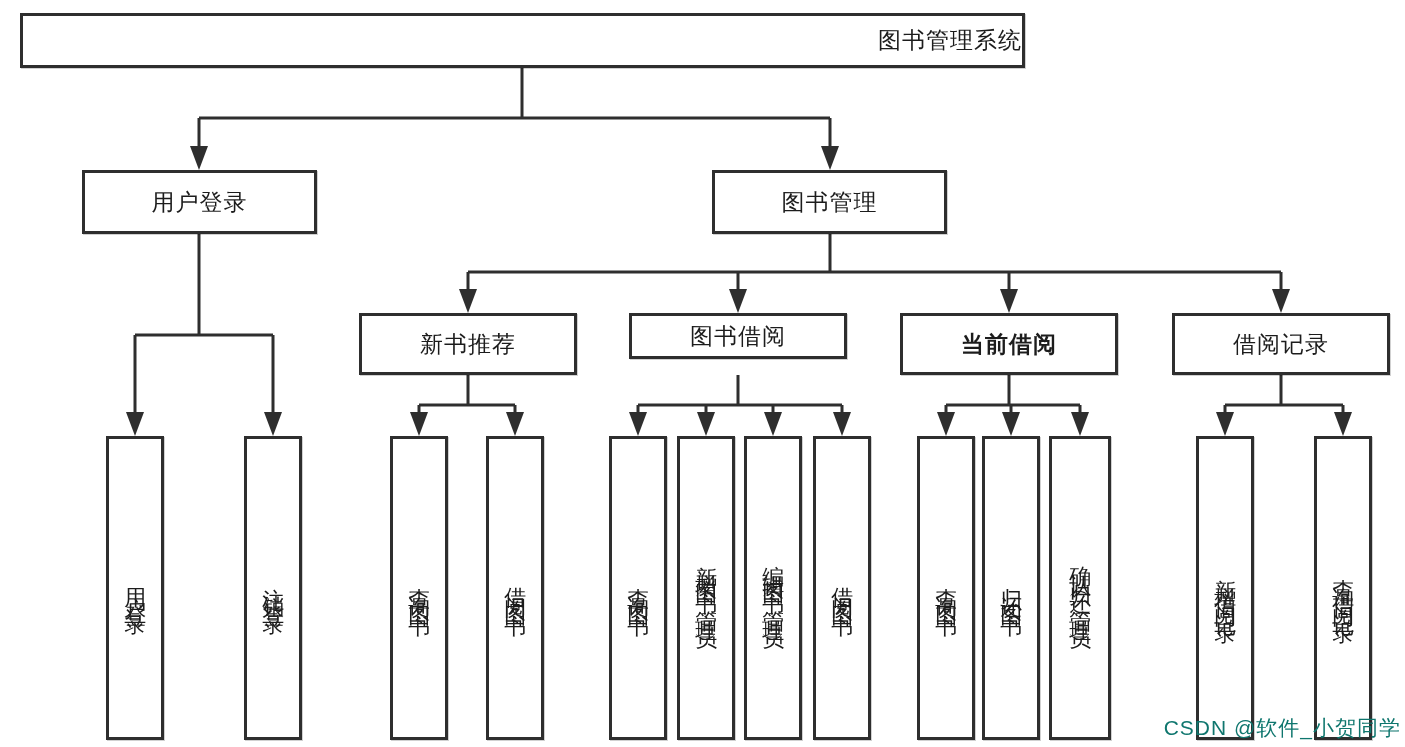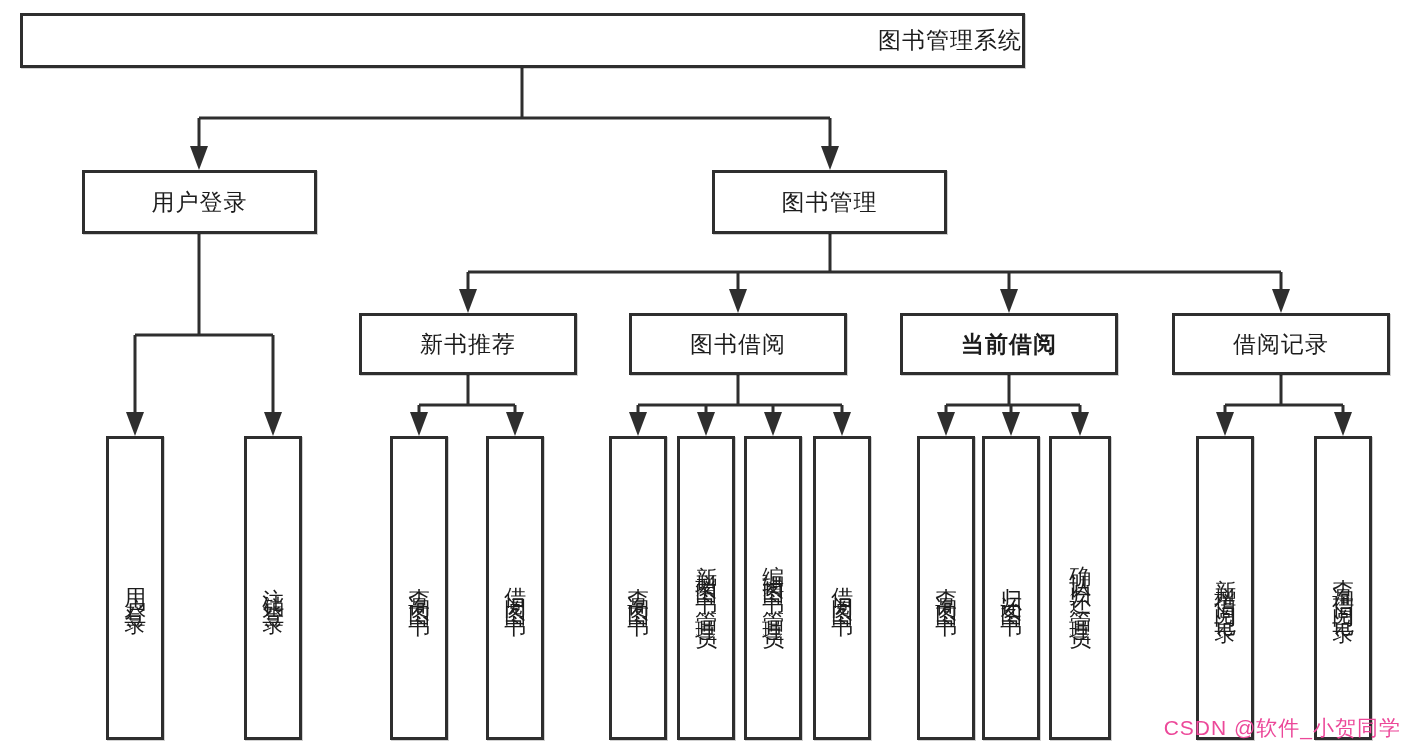--- a/index.html
+++ b/index.html
@@ -53,21 +53,21 @@
     letter-spacing: 9px;
     line-height: 1.2;
     white-space: nowrap;
   }
   .watermark {
     position: absolute;
     right: 4px;
     bottom: 5px;
     font-size: 21px;
     letter-spacing: 1px;
-    color: #ec4899;
+    color: #0f766e;
     white-space: nowrap;
     z-index: 5;
   }
 </style>
 </head>
 <body>
 
 <div class="stage">
 
   <svg class="connectors" viewBox="0 0 1405 747" aria-hidden="true">
@@ -127,21 +127,21 @@
   <div class="node h" style="left:82px; top:170px; width:235px; height:64px;">
     <span>用户登录</span>
   </div>
   <div class="node h" style="left:712px; top:170px; width:235px; height:64px;">
     <span>图书管理</span>
   </div>
 
   <div class="node h" style="left:359px; top:313px; width:218px; height:62px;">
     <span>新书推荐</span>
   </div>
-  <div class="node h" style="left:629px; top:313px; width:218px; height:62px;">
+  <div class="node h" style="left:629px; top:313px; width:218px; height:46px;">
     <span>图书借阅</span>
   </div>
   <div class="node h" style="left:900px; top:313px; width:218px; height:62px;font-weight:bold;">
     <span>当前借阅</span>
   </div>
   <div class="node h" style="left:1172px; top:313px; width:218px; height:62px;">
     <span>借阅记录</span>
   </div>
 
   <div class="node v" style="left:106px;">

